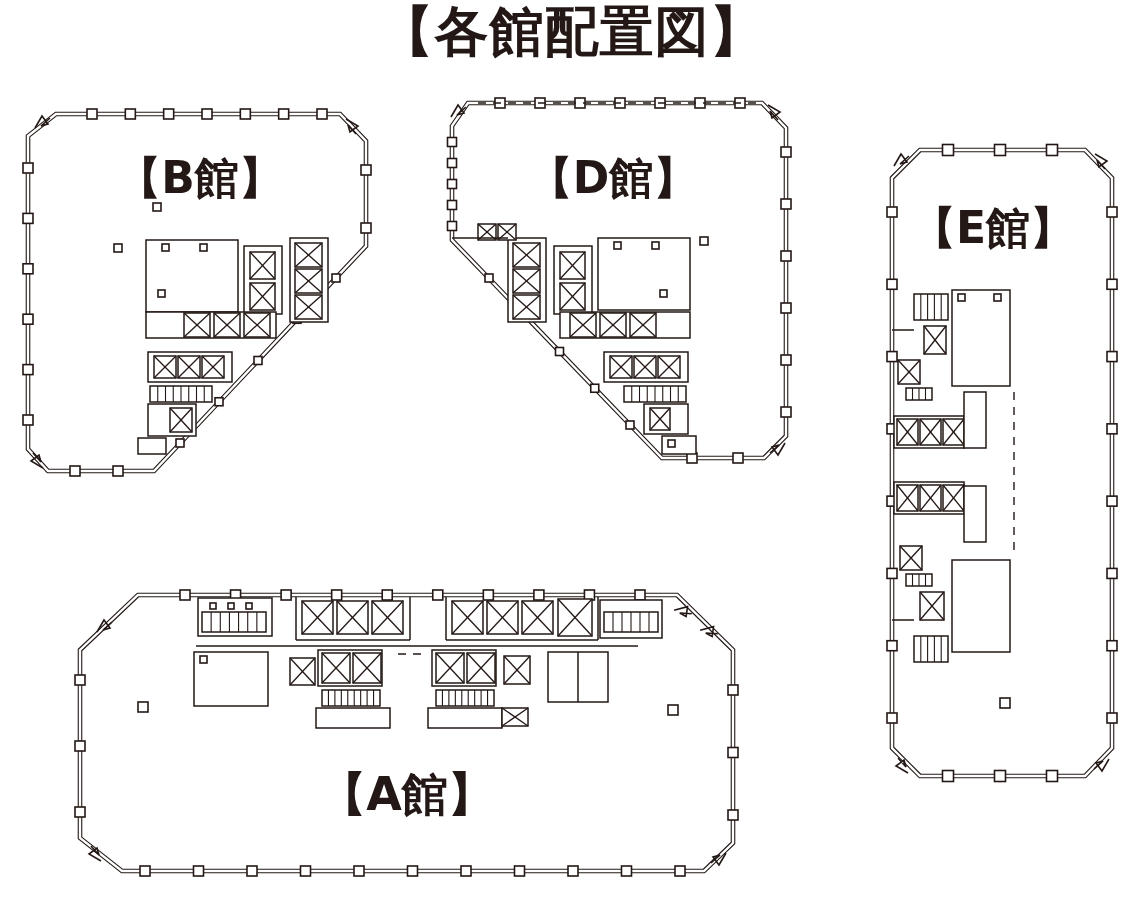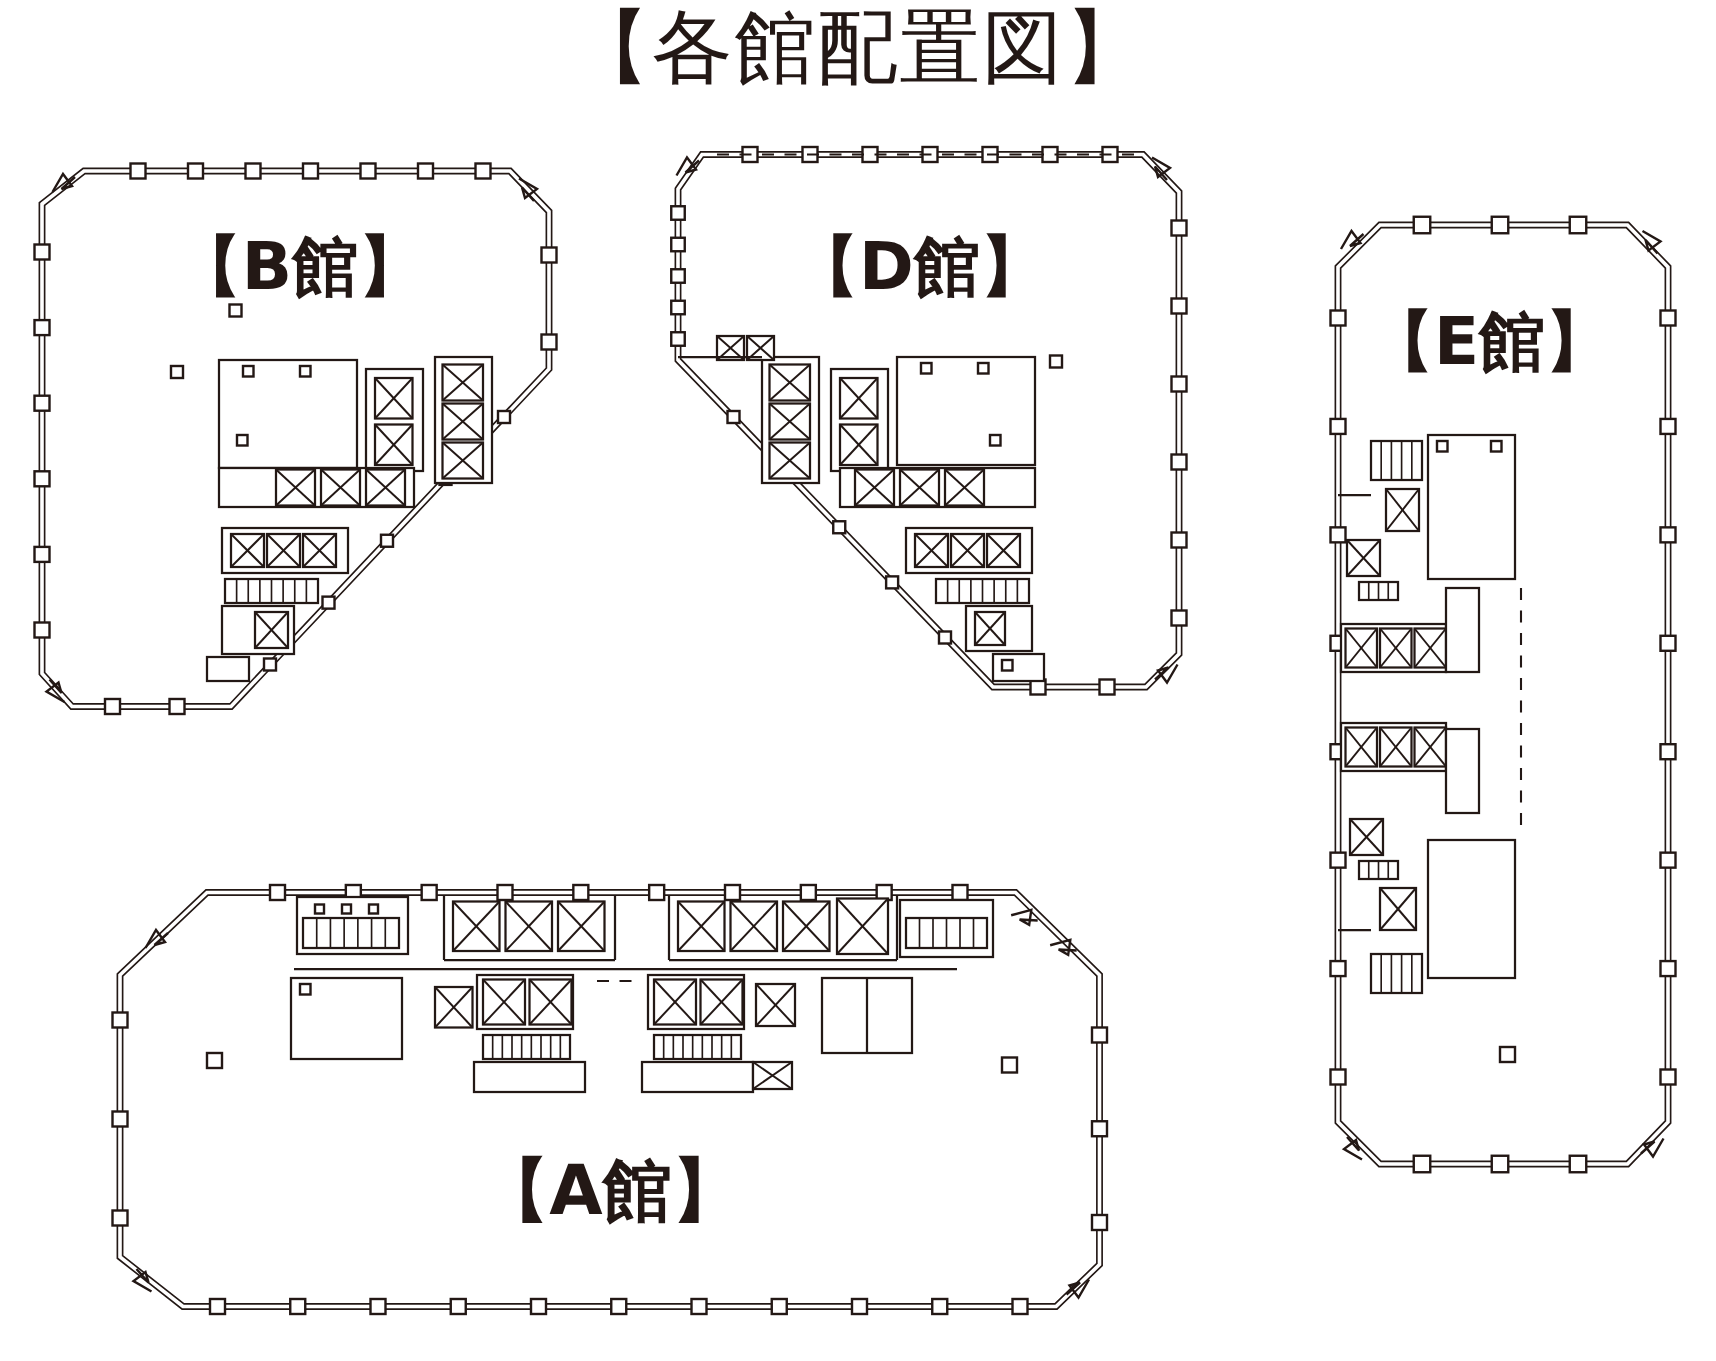--- a/index.html
+++ b/index.html
@@ -1,19 +1,19 @@
 <!DOCTYPE html>
 <html><head>
 <meta charset="utf-8">
 <style>
   html,body{margin:0;padding:0;background:#ffffff;}
   body{width:1144px;height:907px;position:relative;overflow:hidden;
        font-family:"DejaVu Sans","Liberation Sans",sans-serif;}
   .page-title{position:absolute;top:2px;left:0;right:0;margin:0;
-       text-align:center;font-size:54px;font-weight:400;letter-spacing:1px;
+       text-align:center;font-size:54px;font-weight:700;letter-spacing:1px;
        color:#231815;line-height:1.1;}
   svg.plan{position:absolute;left:0;top:0;}
 </style>
 </head>
 <body>
 
 <h1 class="page-title">【各館配置図】</h1>
 
 <svg id="plan" class="plan" xmlns="http://www.w3.org/2000/svg" width="1144" height="907" viewBox="0 0 1144 907">
     <g>

